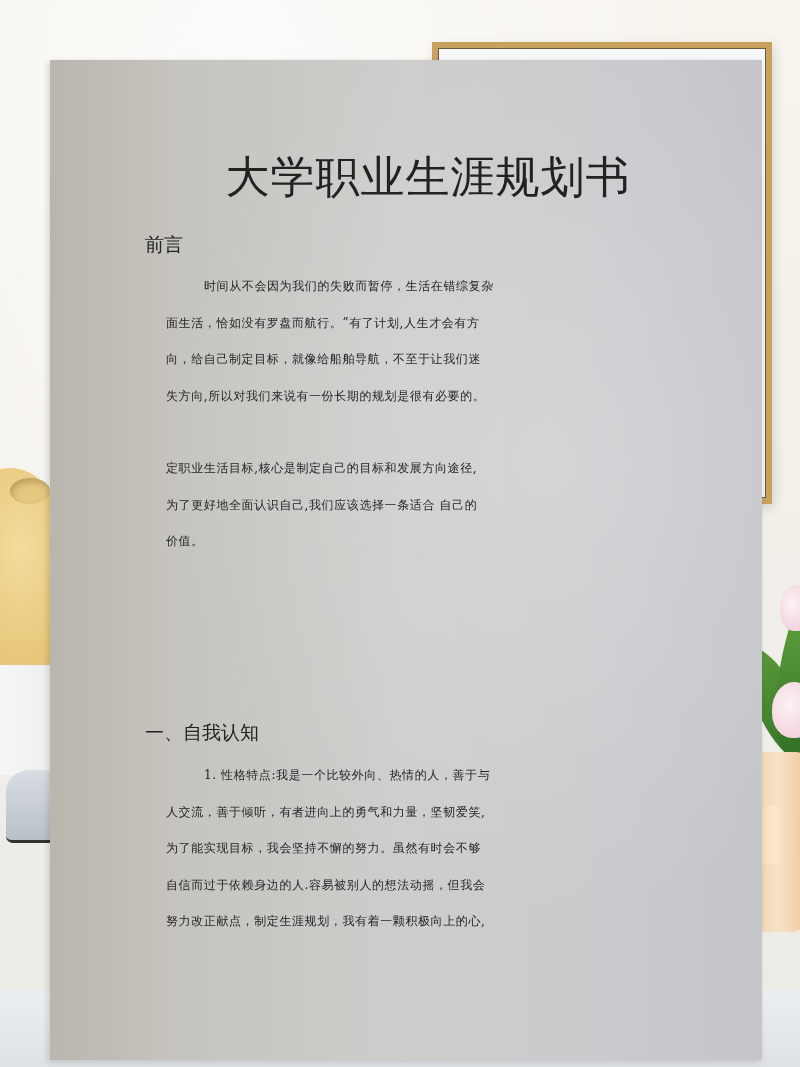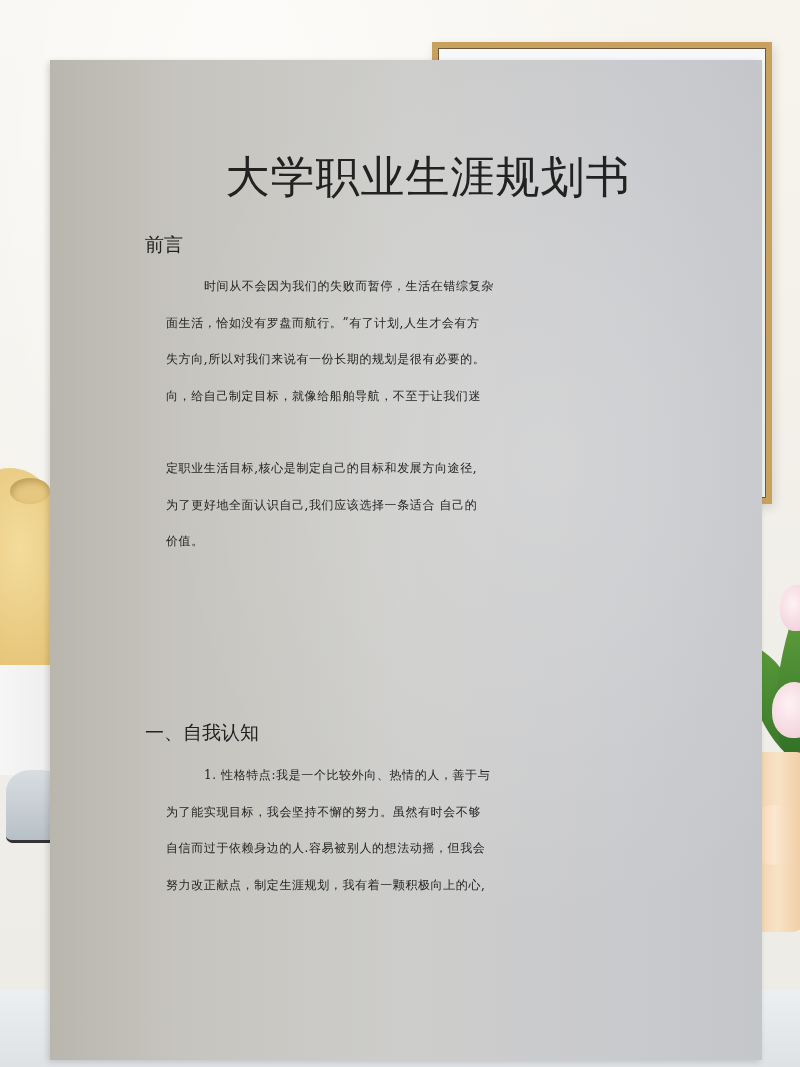--- a/index.html
+++ b/index.html
@@ -169,32 +169,33 @@
 
 <div class="paper">
 
   <div class="doc-title">大学职业生涯规划书</div>
 
   <div class="section-heading" style="top:172px;">前言</div>
 
   <div class="lines" style="top:208px;">
     <div class="line indent">时间从不会因为我们的失败而暂停，生活在错综复杂</div>
     <div class="line">面生活，恰如没有罗盘而航行。”有了计划,人生才会有方</div>
+    <div class="line">向，给自己制定目标，就像给船舶导航，不至于让我们迷</div>
     <div class="line">失方向,所以对我们来说有一份长期的规划是很有必要的。</div>
-    <div class="line">向，给自己制定目标，就像给船舶导航，不至于让我们迷</div>
   </div>
 
   <div class="lines" style="top:390px;">
     <div class="line">定职业生活目标,核心是制定自己的目标和发展方向途径,</div>
     <div class="line">为了更好地全面认识自己,我们应该选择一条适合 自己的</div>
     <div class="line">价值。</div>
   </div>
 
   <div class="section-heading" style="top:660px;">一、自我认知</div>
 
   <div class="lines" style="top:697px;">
     <div class="line indent">1. 性格特点:我是一个比较外向、热情的人，善于与</div>
+    <div class="line">人交流，善于倾听，有者进向上的勇气和力量，坚韧爱笑,</div>
     <div class="line">为了能实现目标，我会坚持不懈的努力。虽然有时会不够</div>
     <div class="line">自信而过于依赖身边的人.容易被别人的想法动摇，但我会</div>
     <div class="line">努力改正献点，制定生涯规划，我有着一颗积极向上的心,</div>
   </div>
 
 </div>
 
 </body></html>

